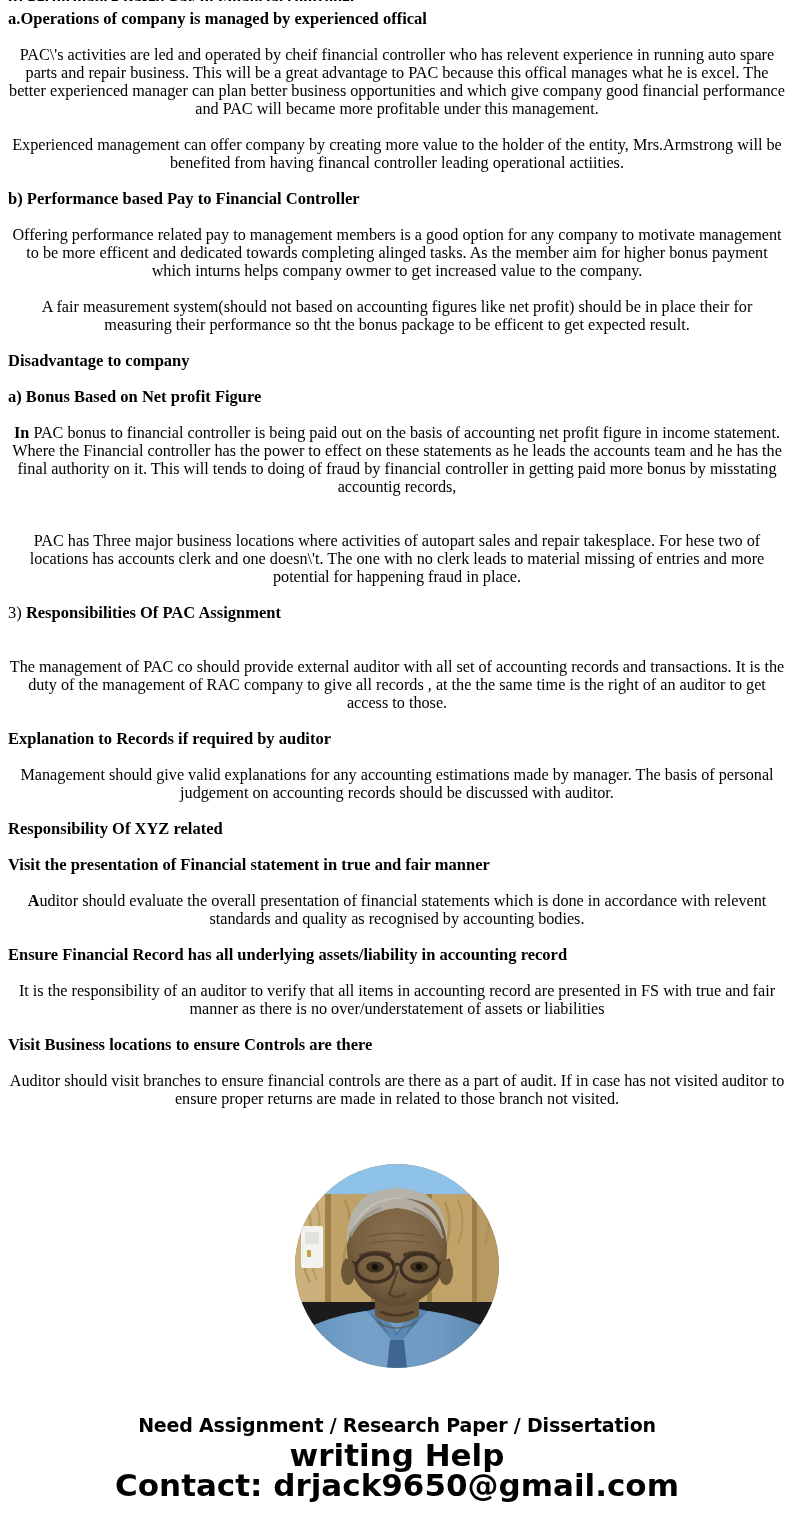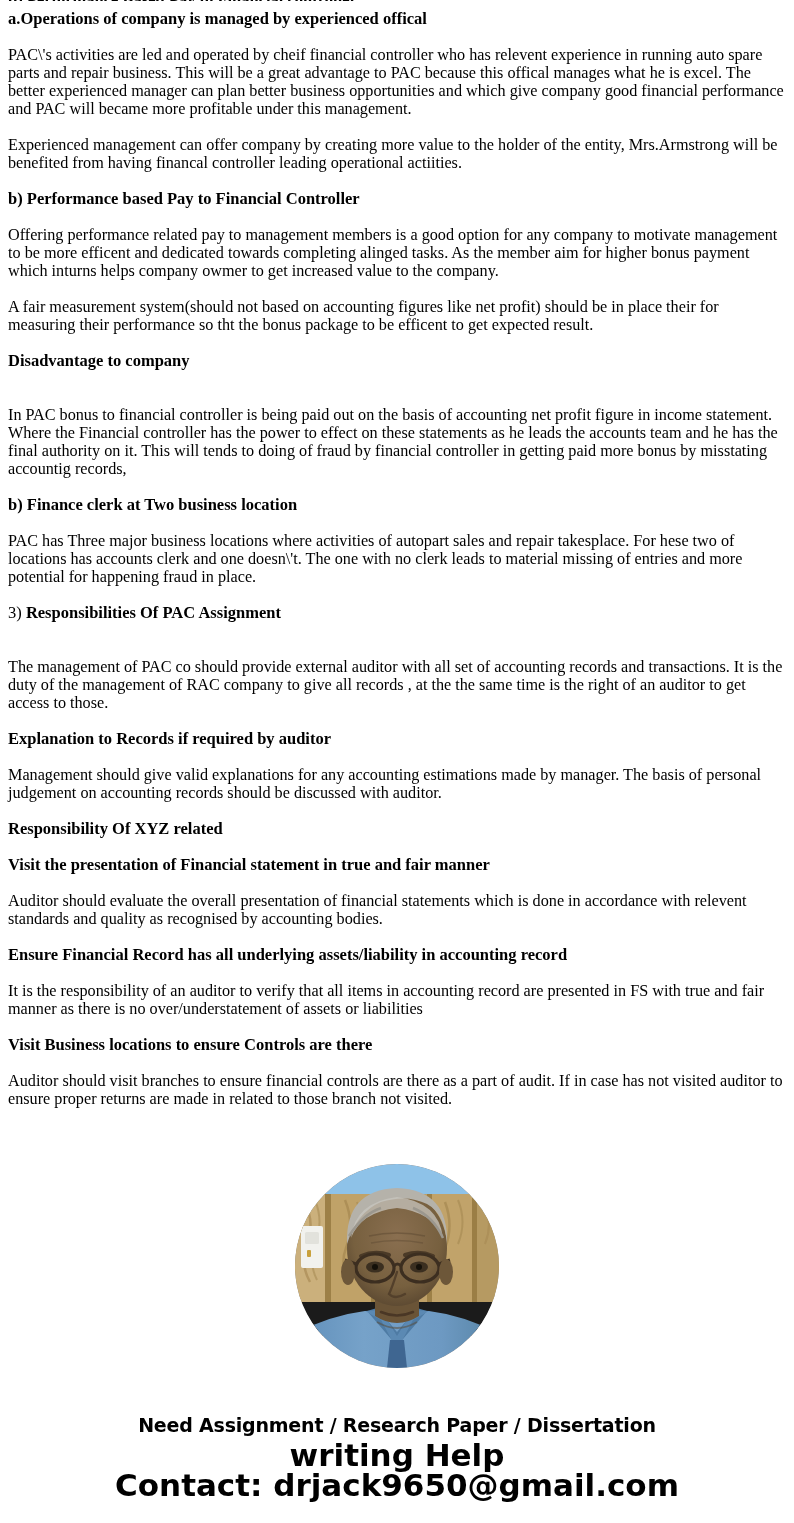--- a/index.html
+++ b/index.html
@@ -44,29 +44,29 @@
     padding: 0;
     font-family: Liberation Serif, serif;
   }
 
   p.para {
     font-size: 16.2px;
     font-weight: normal;
     line-height: 18px;
     margin: 0;
     padding: 0;
-    text-align: left;
+    text-align: center;
   }
 
   .gap {
     height: 18px;
   }
 
   p.para b, h3.heading b {
-    font-weight: normal;
+    font-weight: bold;
   }
 
   .reg {
     font-weight: normal;
   }
 
   
   .photo-block {
     width: 100%;
     display: flex;
@@ -126,26 +126,26 @@
 
   <p class="para">Offering performance related pay to management members is a good option for any company to motivate management to be more efficent and dedicated towards completing alinged tasks. As the member aim for higher bonus payment which inturns helps company owmer to get increased value to the company.</p>
   <div class="gap"></div>
 
   <p class="para">A fair measurement system(should not based on accounting figures like net profit) should be in place their for measuring their performance so tht the bonus package to be efficent to get expected result.</p>
   <div class="gap"></div>
 
   <h3 class="heading">Disadvantage to company</h3>
   <div class="gap"></div>
 
+  <h3 class="heading">a) Bonus Based on Net profit Figure</h3>
   <div class="gap"></div>
 
   <p class="para"><b>In</b><span> PAC bonus to financial controller is being paid out on the basis of accounting net profit figure in income statement. Where the Financial controller has the power to effect on these statements as he leads the accounts team and he has the final authority on it. This will tends to doing of fraud by financial controller in getting paid more bonus by misstating accountig records,</span></p>
   <div class="gap"></div>
 
-  <h3 class="heading">b) Finance clerk at Two business location</h3>
   <div class="gap"></div>
 
   <p class="para">PAC has Three major business locations where activities of autopart sales and repair takesplace. For hese two of locations has accounts clerk and one doesn\'t. The one with no clerk leads to material missing of entries and more potential for happening fraud in place.</p>
   <div class="gap"></div>
 
   <h3 class="heading"><span class="reg">3) </span><span>Responsibilities Of PAC Assignment</span></h3>
   <div class="gap"></div>
 
   <div class="gap"></div>
 

